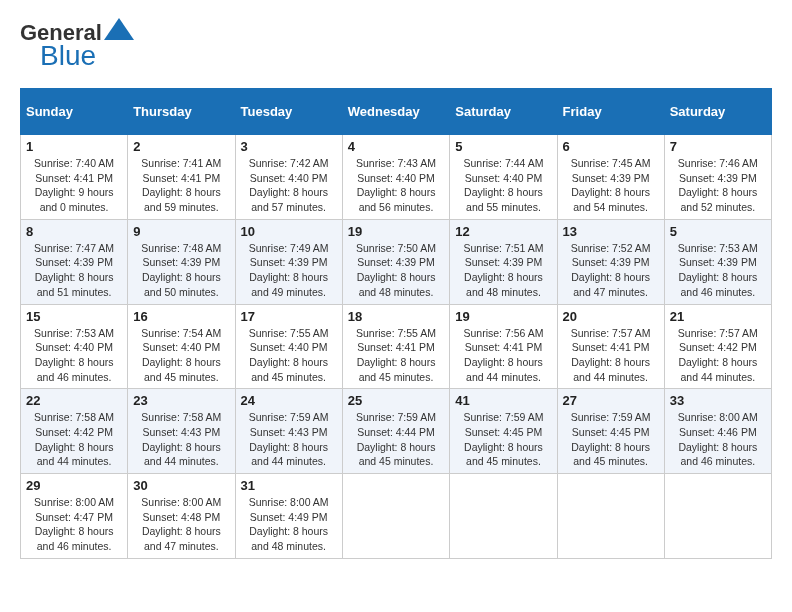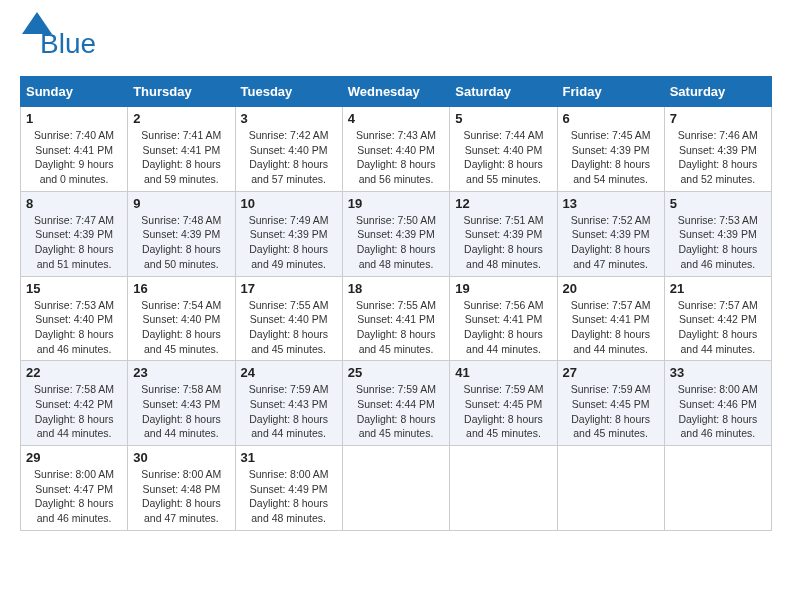--- a/index.html
+++ b/index.html
@@ -34,21 +34,21 @@
       color: #555;
     }
     .calendar {
       width: 100%;
       border-collapse: collapse;
       font-size: 11px;
     }
     .calendar th {
       background: #1a6fb5;
       color: #fff;
-      padding: 7px 5px;
+      padding: 15px 5px;
       text-align: left;
       font-size: 13px;
       font-weight: bold;
       border: 1px solid #1a6fb5;
     }
     .calendar td {
       border: 1px solid #ccc;
       vertical-align: top;
       padding: 4px 5px;
       width: 108px;
@@ -74,20 +74,21 @@
     .empty-cell {
       background: #fff !important;
     }
   </style>
 </head>
 <body>
 
 <div class="header">
   <div class="logo">
     <div style="display:flex; align-items:center;">
+      <span style="font-size:22px; font-weight:bold; color:#333;">General</span>
       <svg width="30" height="22" viewBox="0 0 30 22" style="margin-left:2px; margin-top:-8px;">
         <polygon points="0,22 15,0 30,22" fill="#1a6fb5"></polygon>
       </svg>
     </div>
     <span style="font-size:28px; font-weight:normal; color:#1a6fb5; margin-top:-6px; margin-left:20px;">Blue</span>
   </div>
   <div class="title-section">
     <div class="month-year"></div>
     <div class="location"></div>
   </div>

